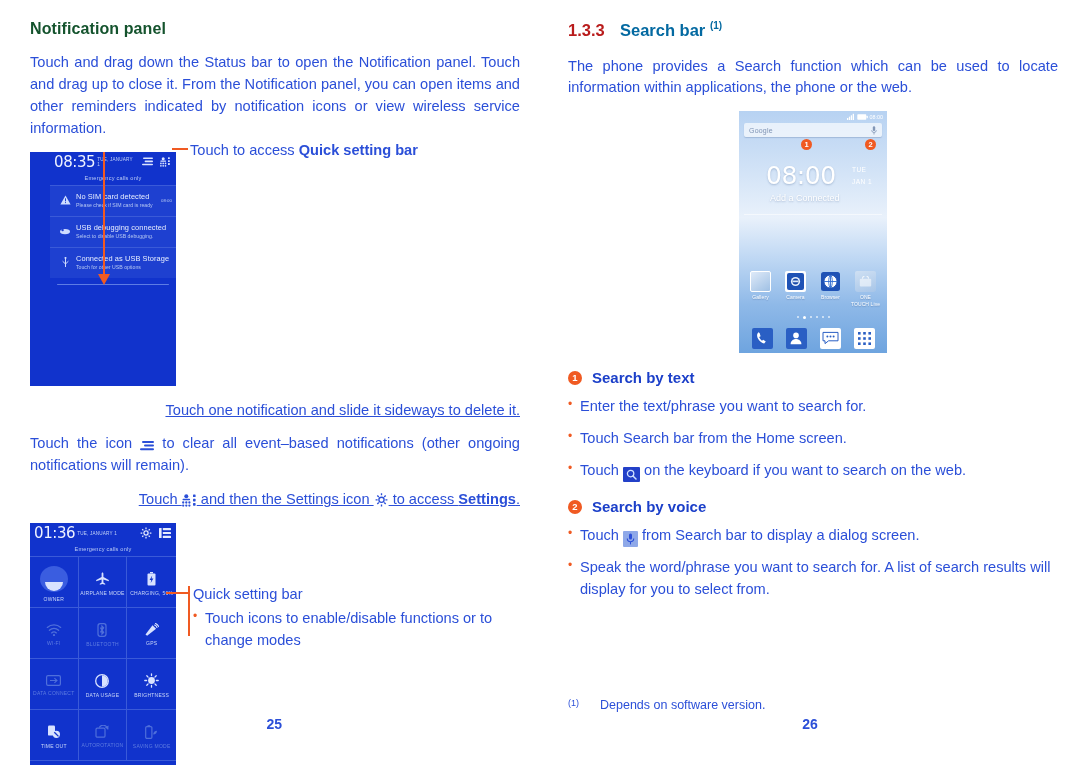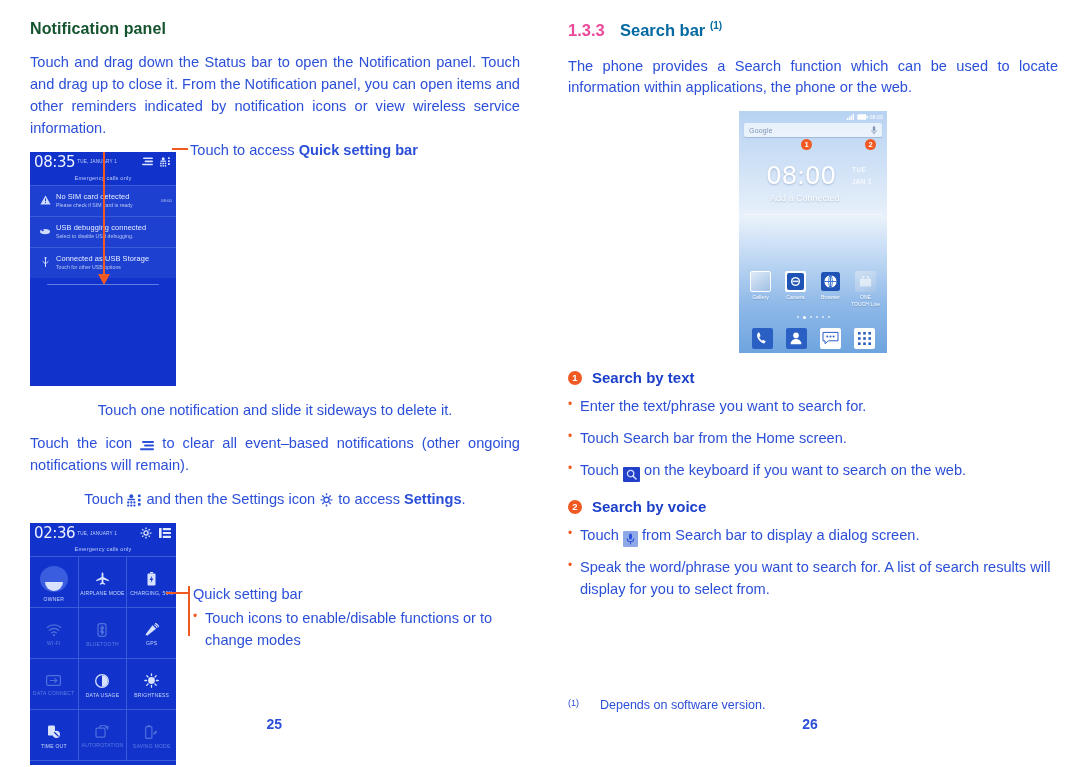--- a/index.html
+++ b/index.html
@@ -27,41 +27,41 @@
     font-weight: bold;
     letter-spacing: .1px;
     margin: 0 0 14px 0;
   }
   .h-num-row {
     display: flex;
     align-items: baseline;
     margin: 0 0 16px 0;
   }
   .h-num {
-    color: #ec4899;
+    color: #b91c1c;
     font-size: 16.5px;
     font-weight: bold;
     width: 52px;
     flex: none;
   }
   .h-title {
     color: #0369a1;
     font-size: 16.5px;
     font-weight: bold;
   }
   .h-title sup { font-size: 10px; font-weight: bold; }
 
   p.body {
     color: #2b4fd8;
     font-size: 14.6px;
     line-height: 1.5;
     margin: 0 0 12px 0;
     text-align: justify;
   }
-  p.body.nojust { text-align: center; }
+  p.body.nojust { text-align: right; text-decoration: underline; }
 
   
   .bul {
     color: #2b4fd8;
     font-size: 14.6px;
     line-height: 1.5;
     margin: 0 0 10px 0;
     padding-left: 12px;
     position: relative;
     text-align: left;
@@ -422,21 +422,21 @@
 <body>
 
 <div class="page">
 
   <div class="col-left">
 
     <div class="h-sub">Notification panel</div>
 
     <p class="body">Touch and drag down the Status bar to open the Notification panel. Touch and drag up to close it. From the Notification panel, you can open items and other reminders indicated by notification icons or view wireless service information.</p>
 
-    <div class="shot shot-notif" style="margin-top:4px;">
+    <div class="shot shot-notif" style="margin-top:4px;padding-left:20px;">
       <div class="sb">
         <span class="sb-time">08:35</span>
         <span class="sb-date">TUE, JANUARY 1</span>
         <span class="sb-sp"></span>
         <span class="sb-ic">
           <svg width="11" height="9" viewBox="0 0 11 9">
               <g fill="#dbe4ff">
             <rect x="1" y="0.5" width="10" height="1.6" rx=".8"></rect>
             <rect x="2.6" y="3.6" width="8.4" height="1.6" rx=".8"></rect>
             <rect x="0" y="6.7" width="11" height="1.6" rx=".8"></rect>
@@ -540,21 +540,21 @@
             </g>
           </svg></span><span> and then the Settings icon </span><span class="ig"><svg width="15" height="15" viewBox="0 0 15 15">
             <g fill="none" stroke="#2b4fd8" stroke-width="1.35">
               <circle cx="7.5" cy="7.8" r="2.6"></circle>
               <path d="M7.5 1.2v2M7.5 12.4v2M1.6 7.8h2M11.4 7.8h2M3.3 3.6l1.5 1.5M10.2 10.5l1.5 1.5M11.7 3.6l-1.5 1.5M4.8 10.5l-1.5 1.5"></path>
             </g>
           </svg></span><span> to access </span><b>Settings</b><span>.</span></p>
 
     <div class="shot shot-quick" style="margin-top:4px;">
       <div class="sb">
-        <span class="sb-time">02:36</span>
+        <span class="sb-time">01:36</span>
         <span class="sb-date">TUE, JANUARY 1</span>
         <span class="sb-sp"></span>
         <span class="sb-ic">
           <svg width="12" height="12" viewBox="0 0 12 12">
               <g fill="none" stroke="#e6ecff" stroke-width="1.25">
                 <circle cx="6" cy="6" r="2.1"></circle>
                 <path d="M6 0.6v1.7M6 9.7v1.7M0.6 6h1.7M9.7 6h1.7M2.2 2.2l1.2 1.2M8.6 8.6l1.2 1.2M9.8 2.2 8.6 3.4M3.4 8.6 2.2 9.8"></path>
               </g>
             </svg>
         </span>

